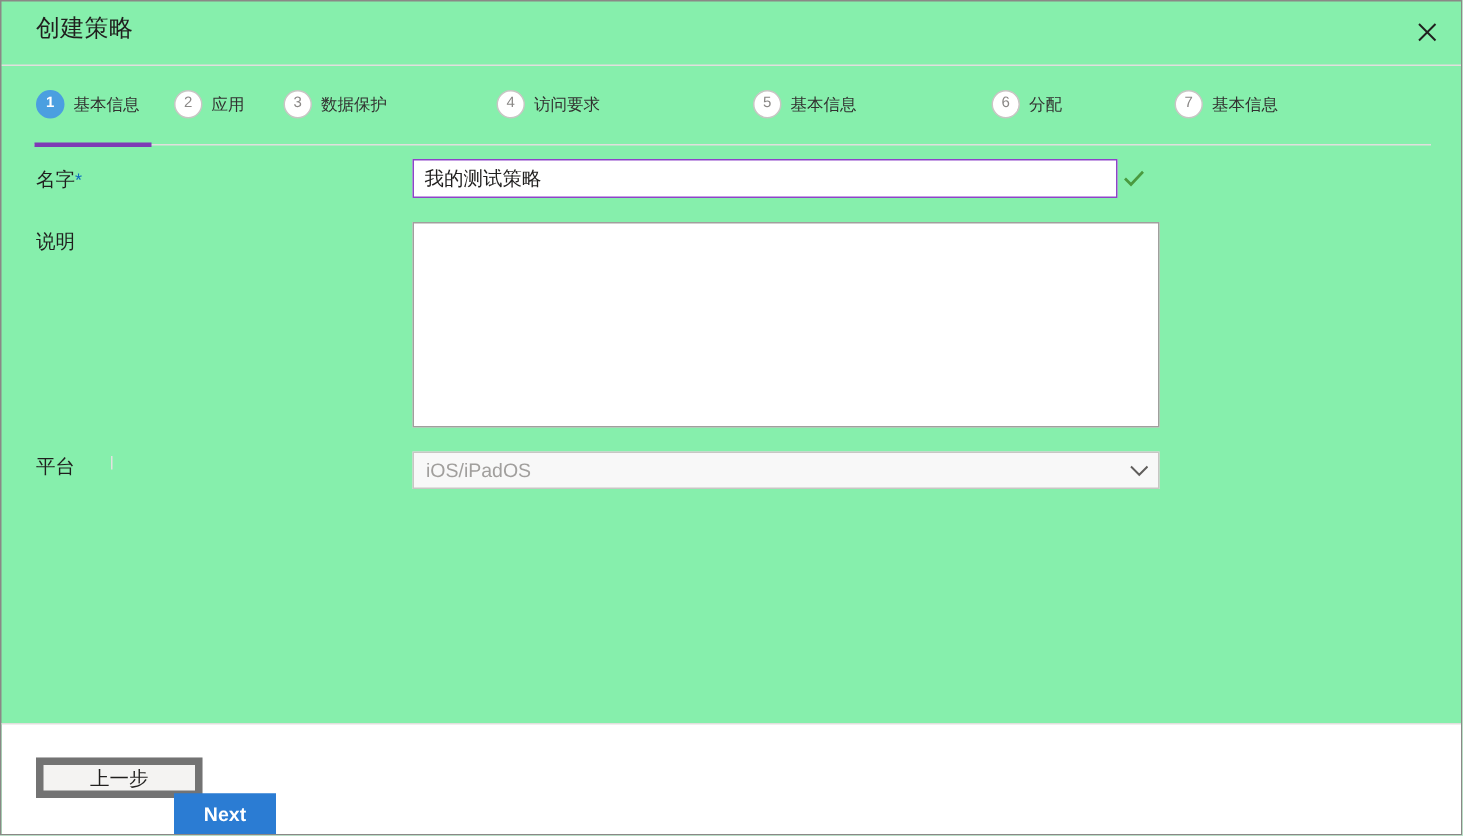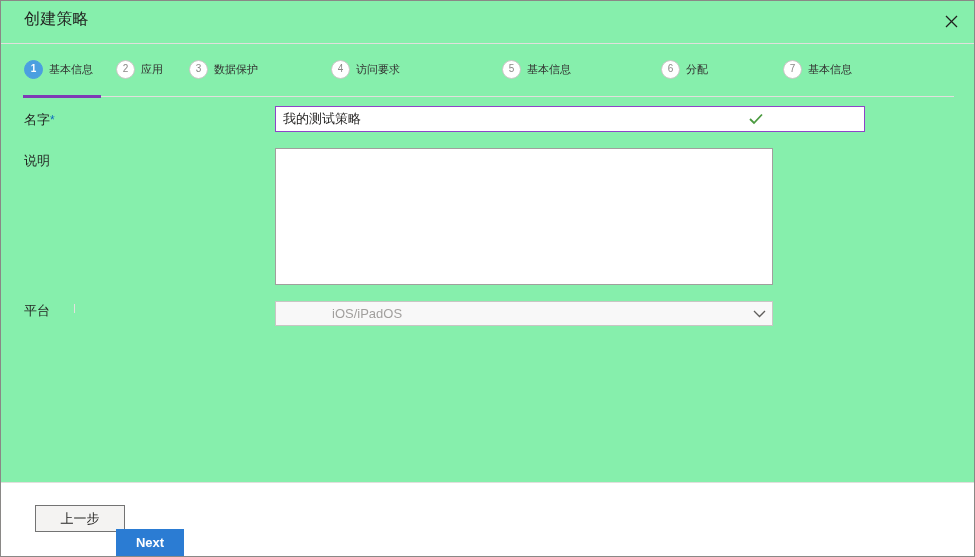--- a/index.html
+++ b/index.html
@@ -143,21 +143,21 @@
   }
 
   .name-row-label { left: 23px; top: 14px; }
   .desc-row-label { left: 23px; top: 55px; text-align: right; }
   .platform-row-label { left: 23px; top: 205px; }
 
   .text-input {
     position: absolute;
     left: 274px;
     top: 9px;
-    width: 590px;
+    width: 470px;
     height: 26px;
     box-sizing: border-box;
     border: 1px solid #8a2be2;
     border-color: #8e44c9;
     background: #ffffff;
     padding: 0 30px 0 7px;
     font-family: "Liberation Sans", "DejaVu Sans", sans-serif;
     font-size: 13px;
     color: #201f1e;
     outline: none;
@@ -193,21 +193,20 @@
     left: 274px;
     top: 204px;
     width: 498px;
     height: 25px;
     box-sizing: border-box;
     border: 1px solid #c8c6c4;
     background: #f8f8f8;
     display: flex;
     align-items: center;
     cursor: default;
-    padding-left: 48px;
   }
   .select-value {
     font-size: 13px;
     color: #a19f9d;
     padding-left: 8px;
     flex: 1 1 auto;
   }
   .select-chevron {
     width: 26px;
     display: flex;
@@ -235,24 +234,24 @@
     box-sizing: border-box;
     font-family: "Liberation Sans", "DejaVu Sans", sans-serif;
     font-size: 13px;
     cursor: pointer;
     padding: 0;
     display: flex;
     align-items: center;
     justify-content: center;
   }
   .btn-prev {
-    left: 34px;
-    width: 90px;
+    left: 23px;
+    width: 111px;
     background: #f4f3f2;
-    border: 1px solid #737373;
+    border: 5px solid #737373;
     color: #201f1e;
   }
   .btn-next {
     left: 115px;
     width: 68px;
     background: #2b7cd3;
     border: 1px solid #2b7cd3;
     color: #ffffff;
     font-weight: bold;
     margin-top: 24px;

